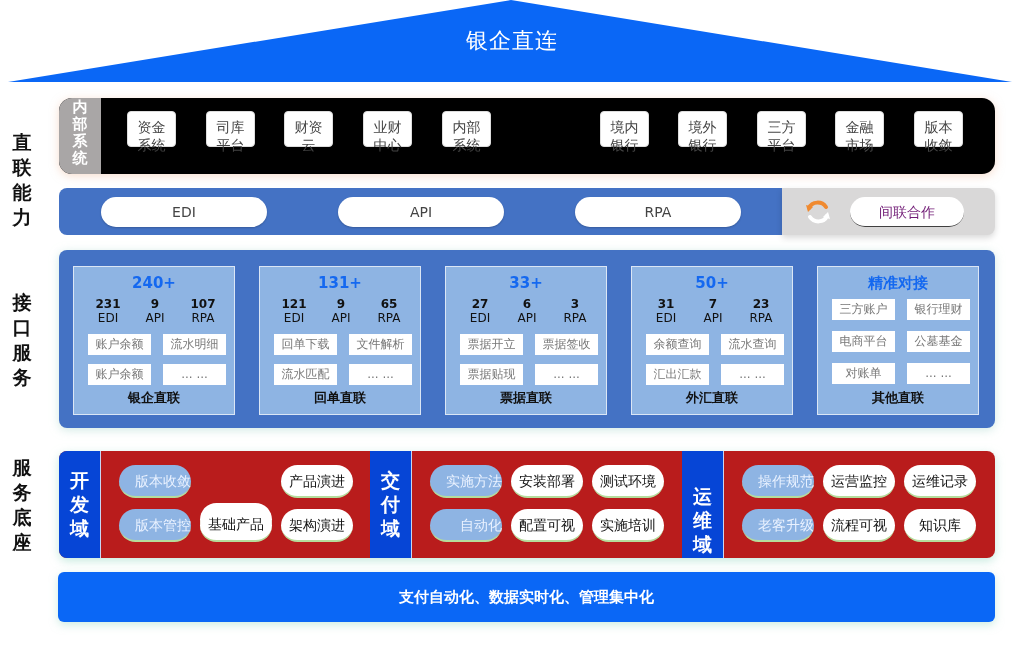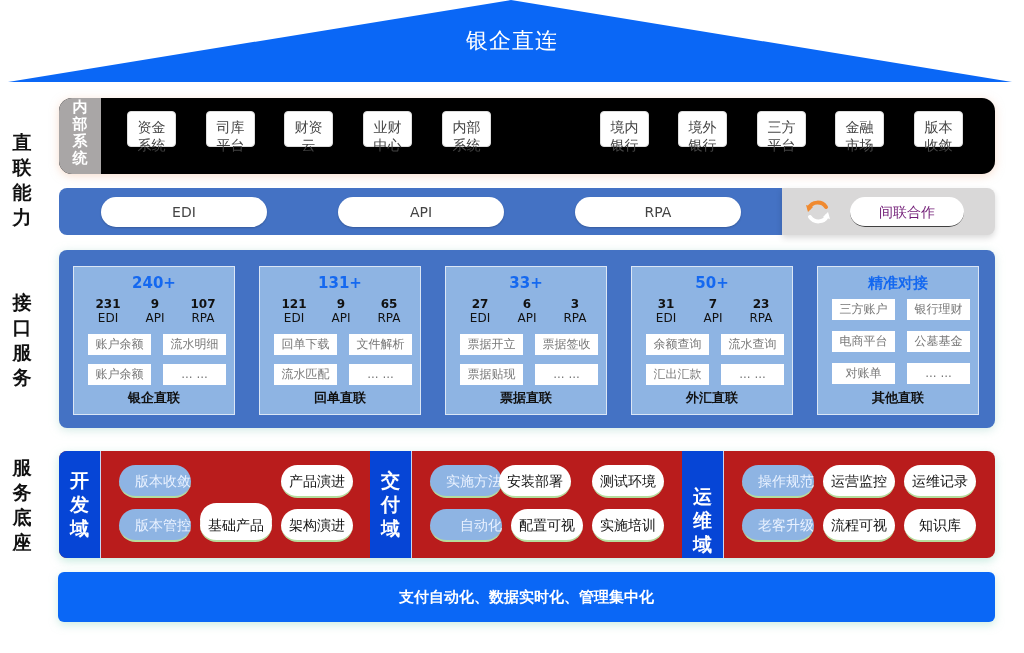--- a/index.html
+++ b/index.html
@@ -211,27 +211,27 @@
   </div>
 
 <div class="base-bar" id="base-bar">
     <div class="domain-label" style="left: 0px;">
       <span style="display:block;width:20px;margin:0 auto;word-break:break-all;">开发域</span>
     </div>
     <div class="svc-pill light" style="left: 60px; top: 14px;">版本收敛</div>
     <div class="svc-pill white" style="left: 141px; top: 12px; margin-top: 40px;">扩展支撑</div>
     <div class="svc-pill white" style="left: 222px; top: 14px;">产品演进</div>
     <div class="svc-pill light" style="left: 60px; top: 58px;">版本管控</div>
-    <div class="svc-pill white" style="left: 141px; top: 58px;">基础产品</div>
+    <div class="svc-pill white" style="left: 141px; top: 58px; font-family: Liberation Mono, monospace;">基础产品</div>
     <div class="svc-pill white" style="left: 222px; top: 58px;">架构演进</div>
     <div class="domain-label" style="left: 311px;">
       <span style="display:block;width:20px;margin:0 auto;word-break:break-all;">交付域</span>
     </div>
     <div class="svc-pill light" style="left: 371px; top: 14px;">实施方法</div>
-    <div class="svc-pill white" style="left: 440px; top: 14px; text-align: center;">安装部署</div>
+    <div class="svc-pill white" style="left: 452px; top: 14px; text-align: center;">安装部署</div>
     <div class="svc-pill white" style="left: 533px; top: 14px;">测试环境</div>
     <div class="svc-pill light" style="left: 371px; top: 58px;">自动化</div>
     <div class="svc-pill white" style="left: 452px; top: 58px;">配置可视</div>
     <div class="svc-pill white" style="left: 533px; top: 58px;">实施培训</div>
     <div class="domain-label" style="left: 623px;">
       <span style="display:block;width:20px;margin:16px auto;word-break:break-all;text-align:center;">运维域</span>
     </div>
     <div class="svc-pill light" style="left: 683px; top: 14px;">操作规范</div>
     <div class="svc-pill white" style="left: 764px; top: 14px;">运营监控</div>
     <div class="svc-pill white" style="left: 845px; top: 14px;">运维记录</div>

